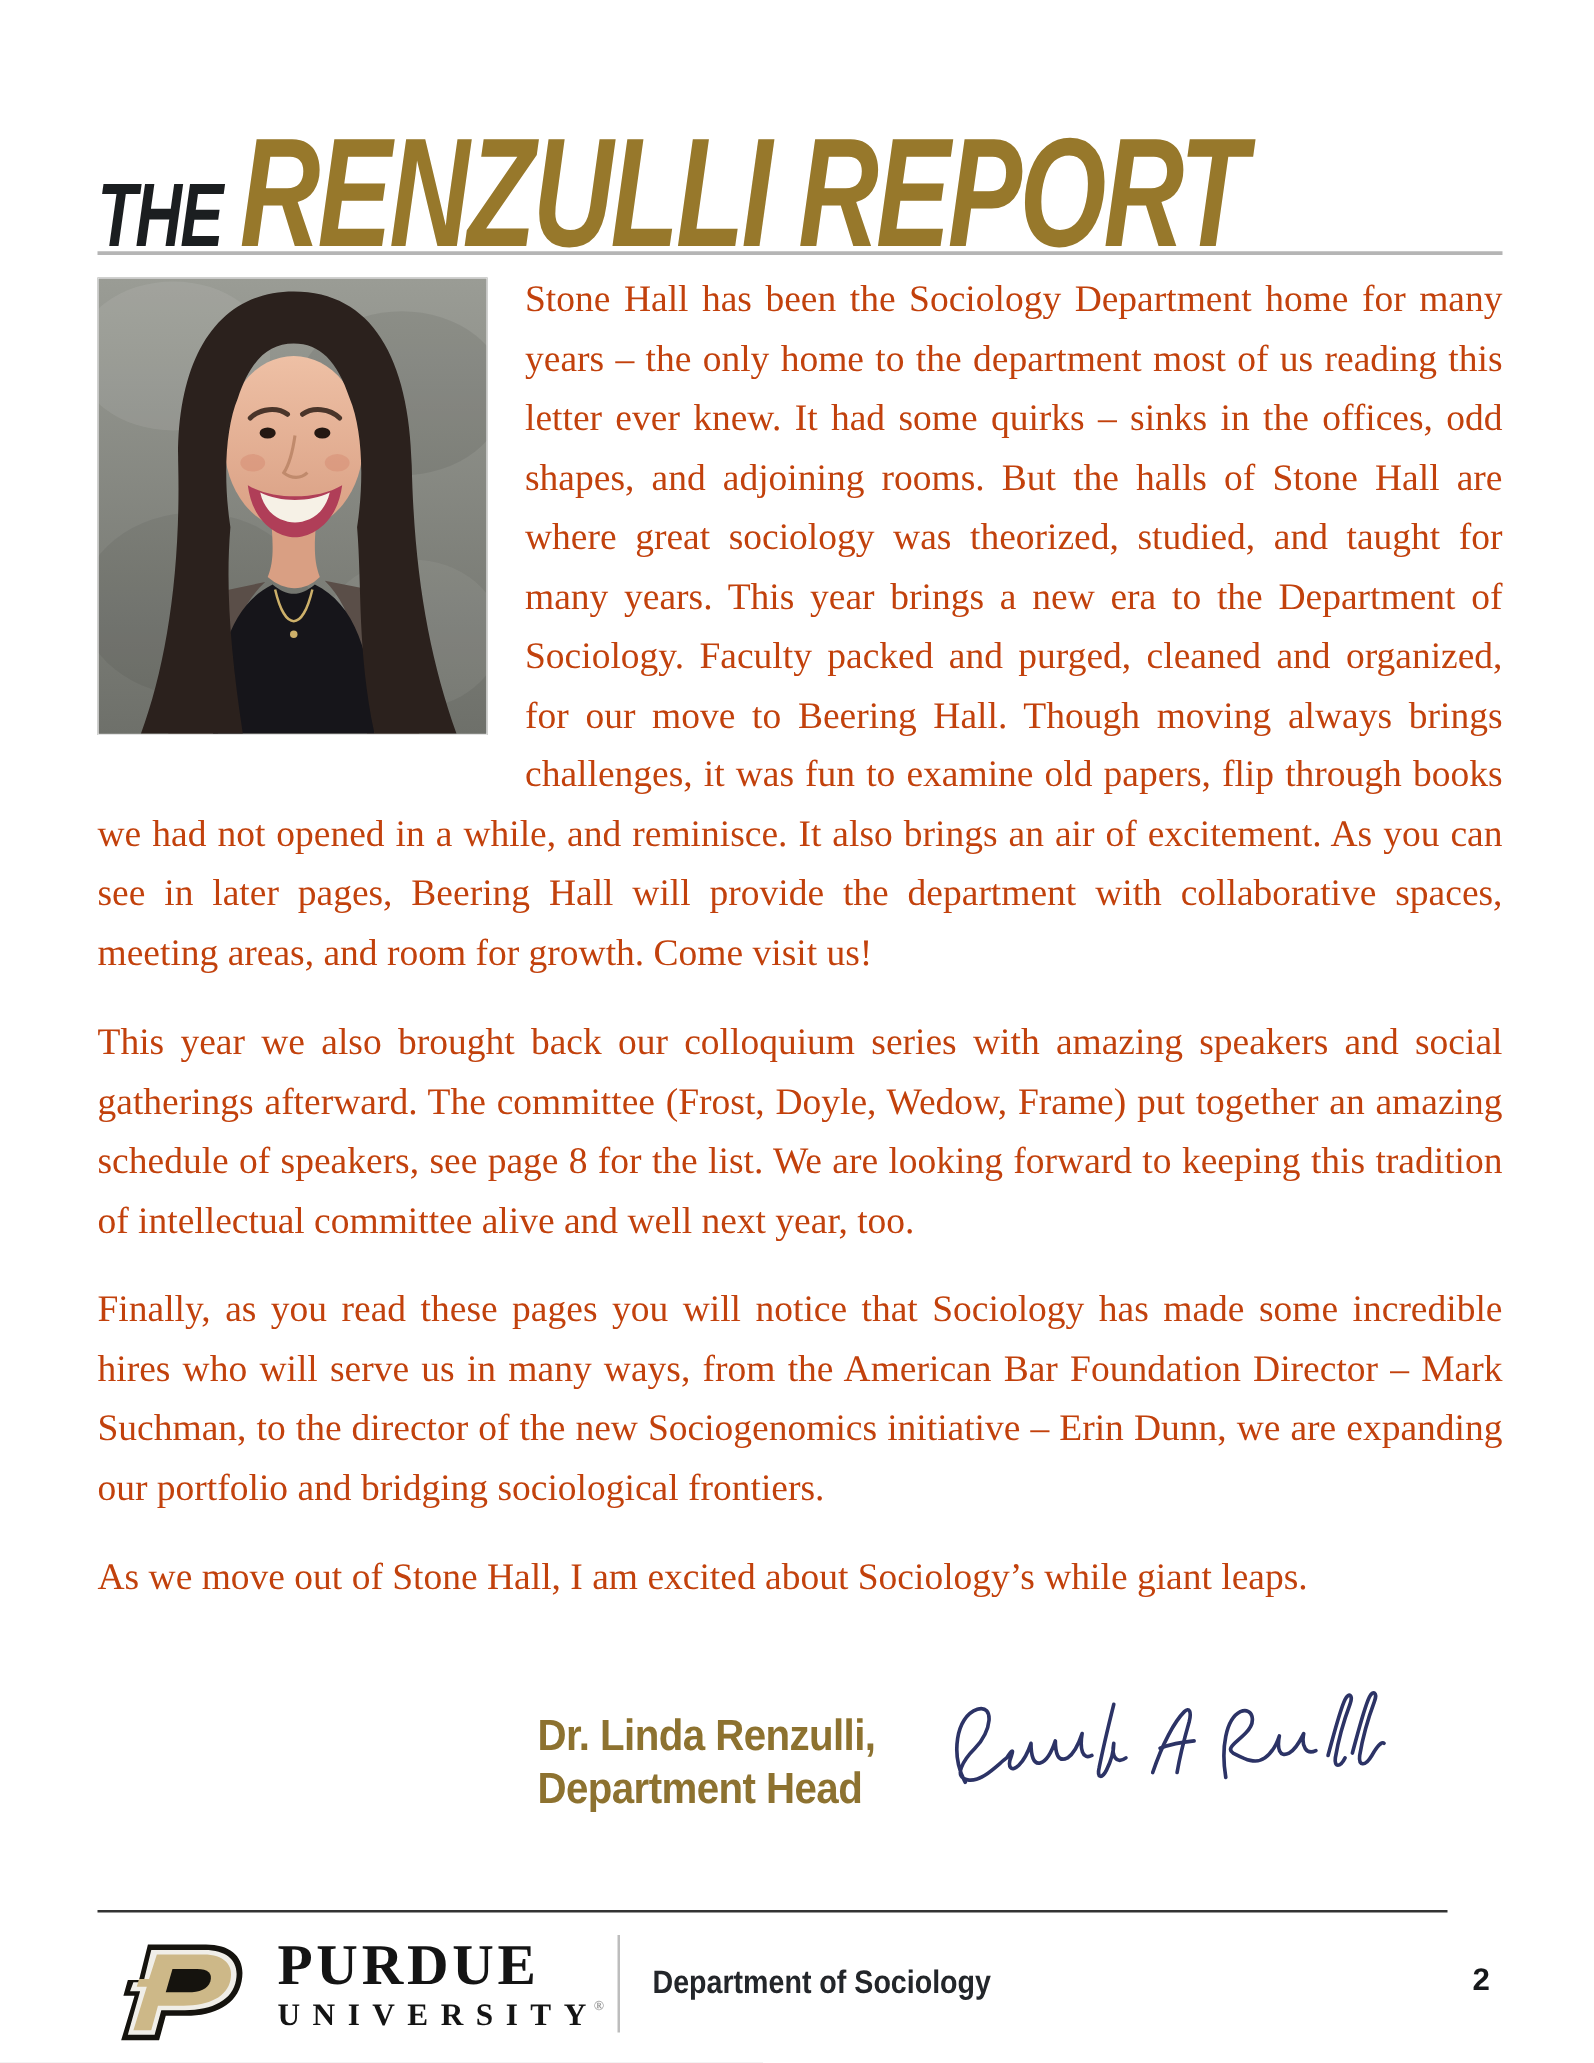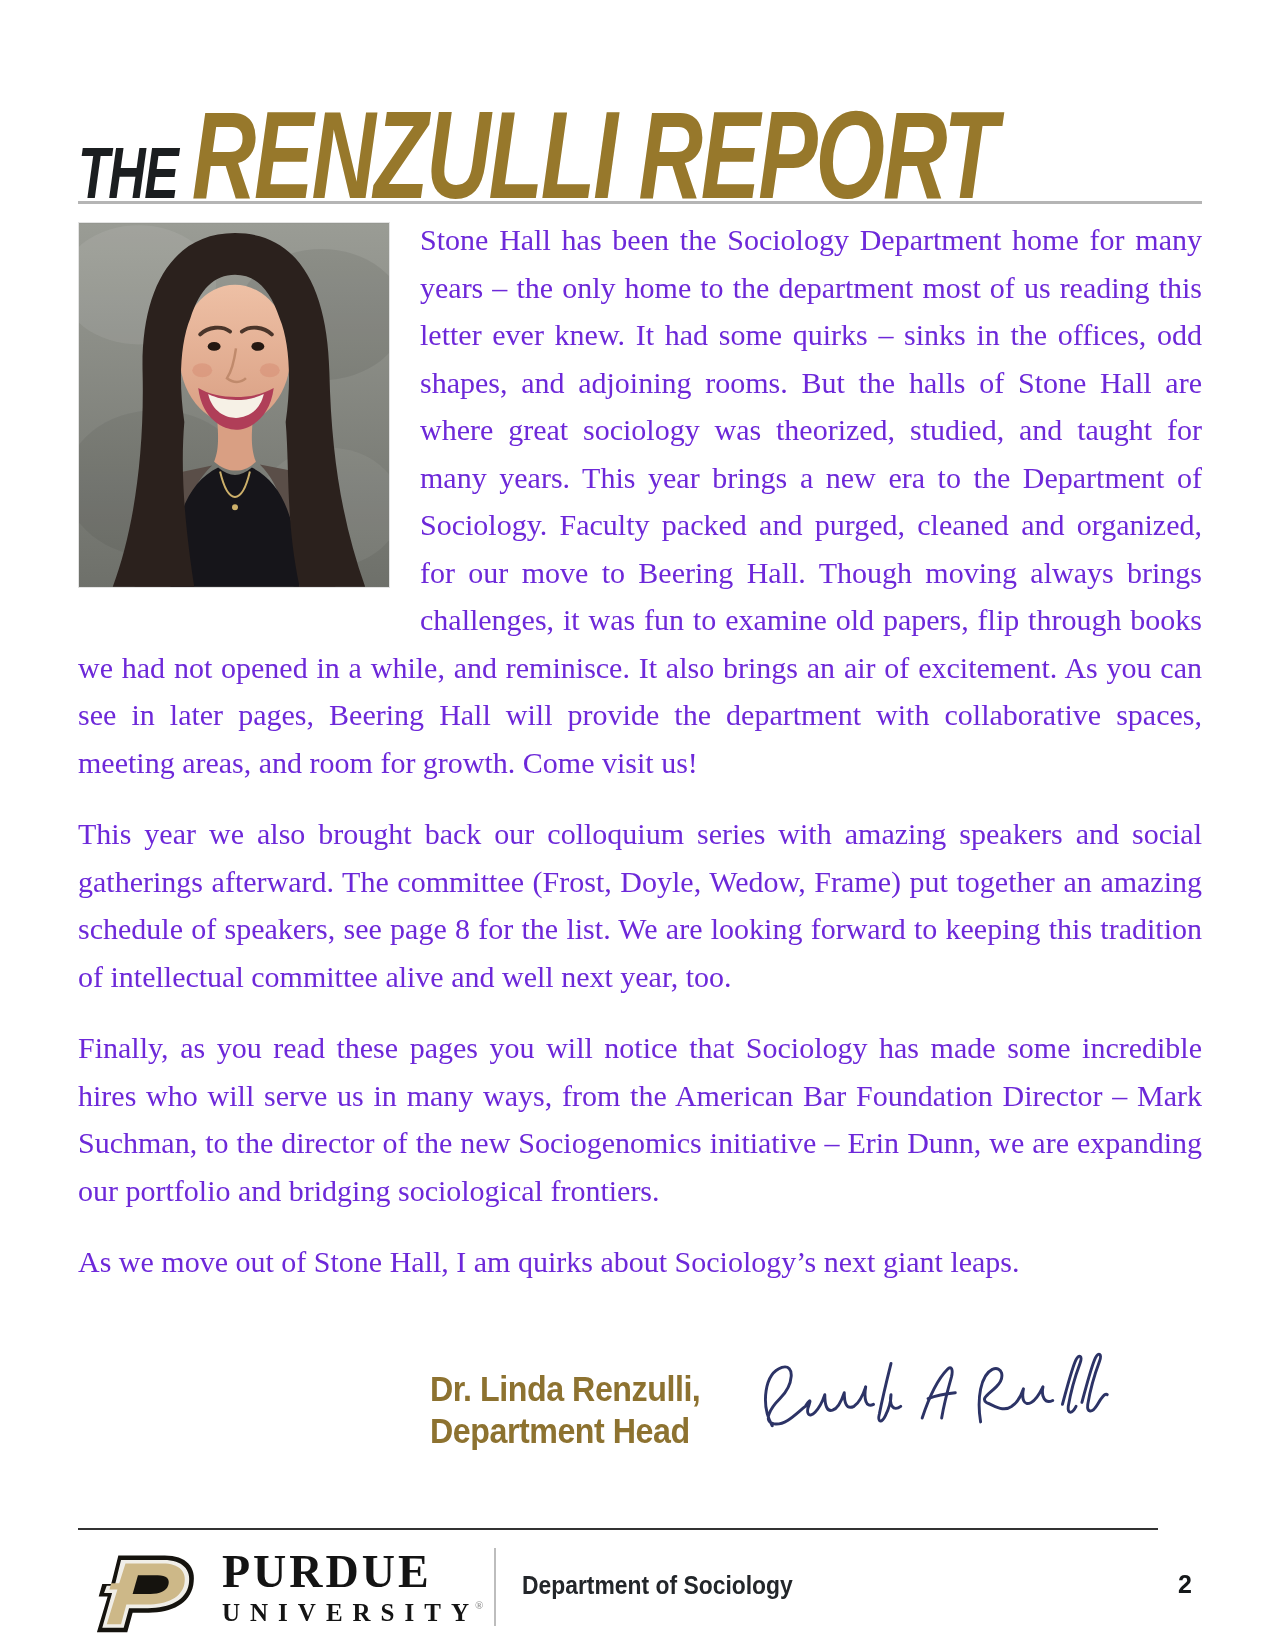--- a/index.html
+++ b/index.html
@@ -24,21 +24,21 @@
   .masthead .prefix{font-size:72px;color:#1b1e20;letter-spacing:-2px;}
   .masthead .title{font-size:124px;color:#97782b;letter-spacing:-3px;}
   .title-rule{
     position:absolute;left:78px;top:201px;width:1124px;height:3px;
     background:#b5b5b5;
   }
 
   
   .article{
     position:absolute;left:78px;top:216px;width:1124px;
-    font-size:30px;line-height:47.5px;color:#6d28d9;
+    font-size:30px;line-height:47.5px;color:#c2410c;
     text-align:justify;
   }
   .article p{margin:0 0 24px 0;}
   .portrait{
     float:left;width:312px;height:366px;margin:6px 30px 14px 0;
     border:1px solid #e3e3e3;box-sizing:border-box;background:#7c7e78;
   }
   .portrait svg{display:block;width:100%;height:100%;}
 
   
@@ -142,21 +142,21 @@
         <ellipse cx="180" cy="124" rx="6.5" ry="4.5" fill="#241812"></ellipse>
         <path d="M158,126 C156,140 153,150 149,156 C155,161 163,161 168,156" stroke="#c08a6c" stroke-width="2.5" fill="none"></path>
         <path d="M120,166 C140,178 176,178 196,166 C192,198 170,208 158,208 C146,208 124,198 120,166 Z" fill="#b03e58"></path>
         <path d="M130,172 C146,180 170,180 186,172 C182,190 168,196 158,196 C148,196 134,190 130,172 Z" fill="#f6f1e6"></path>
       </svg>
     </figure>
 
   <p>Stone Hall has been the Sociology Department home for many years – the only home to the department most of us reading this letter ever knew. It had some quirks – sinks in the offices, odd shapes, and adjoining rooms. But the halls of Stone Hall are where great sociology was theorized, studied, and taught for many years. This year brings a new era to the Department of Sociology. Faculty packed and purged, cleaned and organized, for our move to Beering Hall. Though moving always brings challenges, it was fun to examine old papers, flip through books we had not opened in a while, and reminisce. It also brings an air of excitement. As you can see in later pages, Beering Hall will provide the department with collaborative spaces, meeting areas, and room for growth. Come visit us!</p>
       <p>This year we also brought back our colloquium series with amazing speakers and social gatherings afterward. The committee (Frost, Doyle, Wedow, Frame) put together an amazing schedule of speakers, see page 8 for the list. We are looking forward to keeping this tradition of intellectual committee alive and well next year, too.</p>
       <p>Finally, as you read these pages you will notice that Sociology has made some incredible hires who will serve us in many ways, from the American Bar Foundation Director – Mark Suchman, to the director of the new Sociogenomics initiative – Erin Dunn, we are expanding our portfolio and bridging sociological frontiers.</p>
-      <p>As we move out of Stone Hall, I am quirks about Sociology’s next giant leaps.</p>
+      <p>As we move out of Stone Hall, I am excited about Sociology’s while giant leaps.</p>
     </div>
 
   <div class="sig-names">
     <div>Dr. Linda Renzulli,</div>
     <div>Department Head</div>
   </div>
   <div class="sig-hand" title="Linda A Renzulli">
     <svg viewBox="0 0 370 115" aria-hidden="true" stroke="#2c3366" stroke-width="3" fill="none" stroke-linecap="round" stroke-linejoin="round">
       <path d="M24,84 C12,62 16,30 34,24 C48,20 46,42 32,56 C22,66 14,80 26,82 C38,84 50,70 58,64
                C62,58 64,56 62,62 C58,72 62,76 68,70 C72,66 76,58 78,52 C78,62 80,70 86,68

